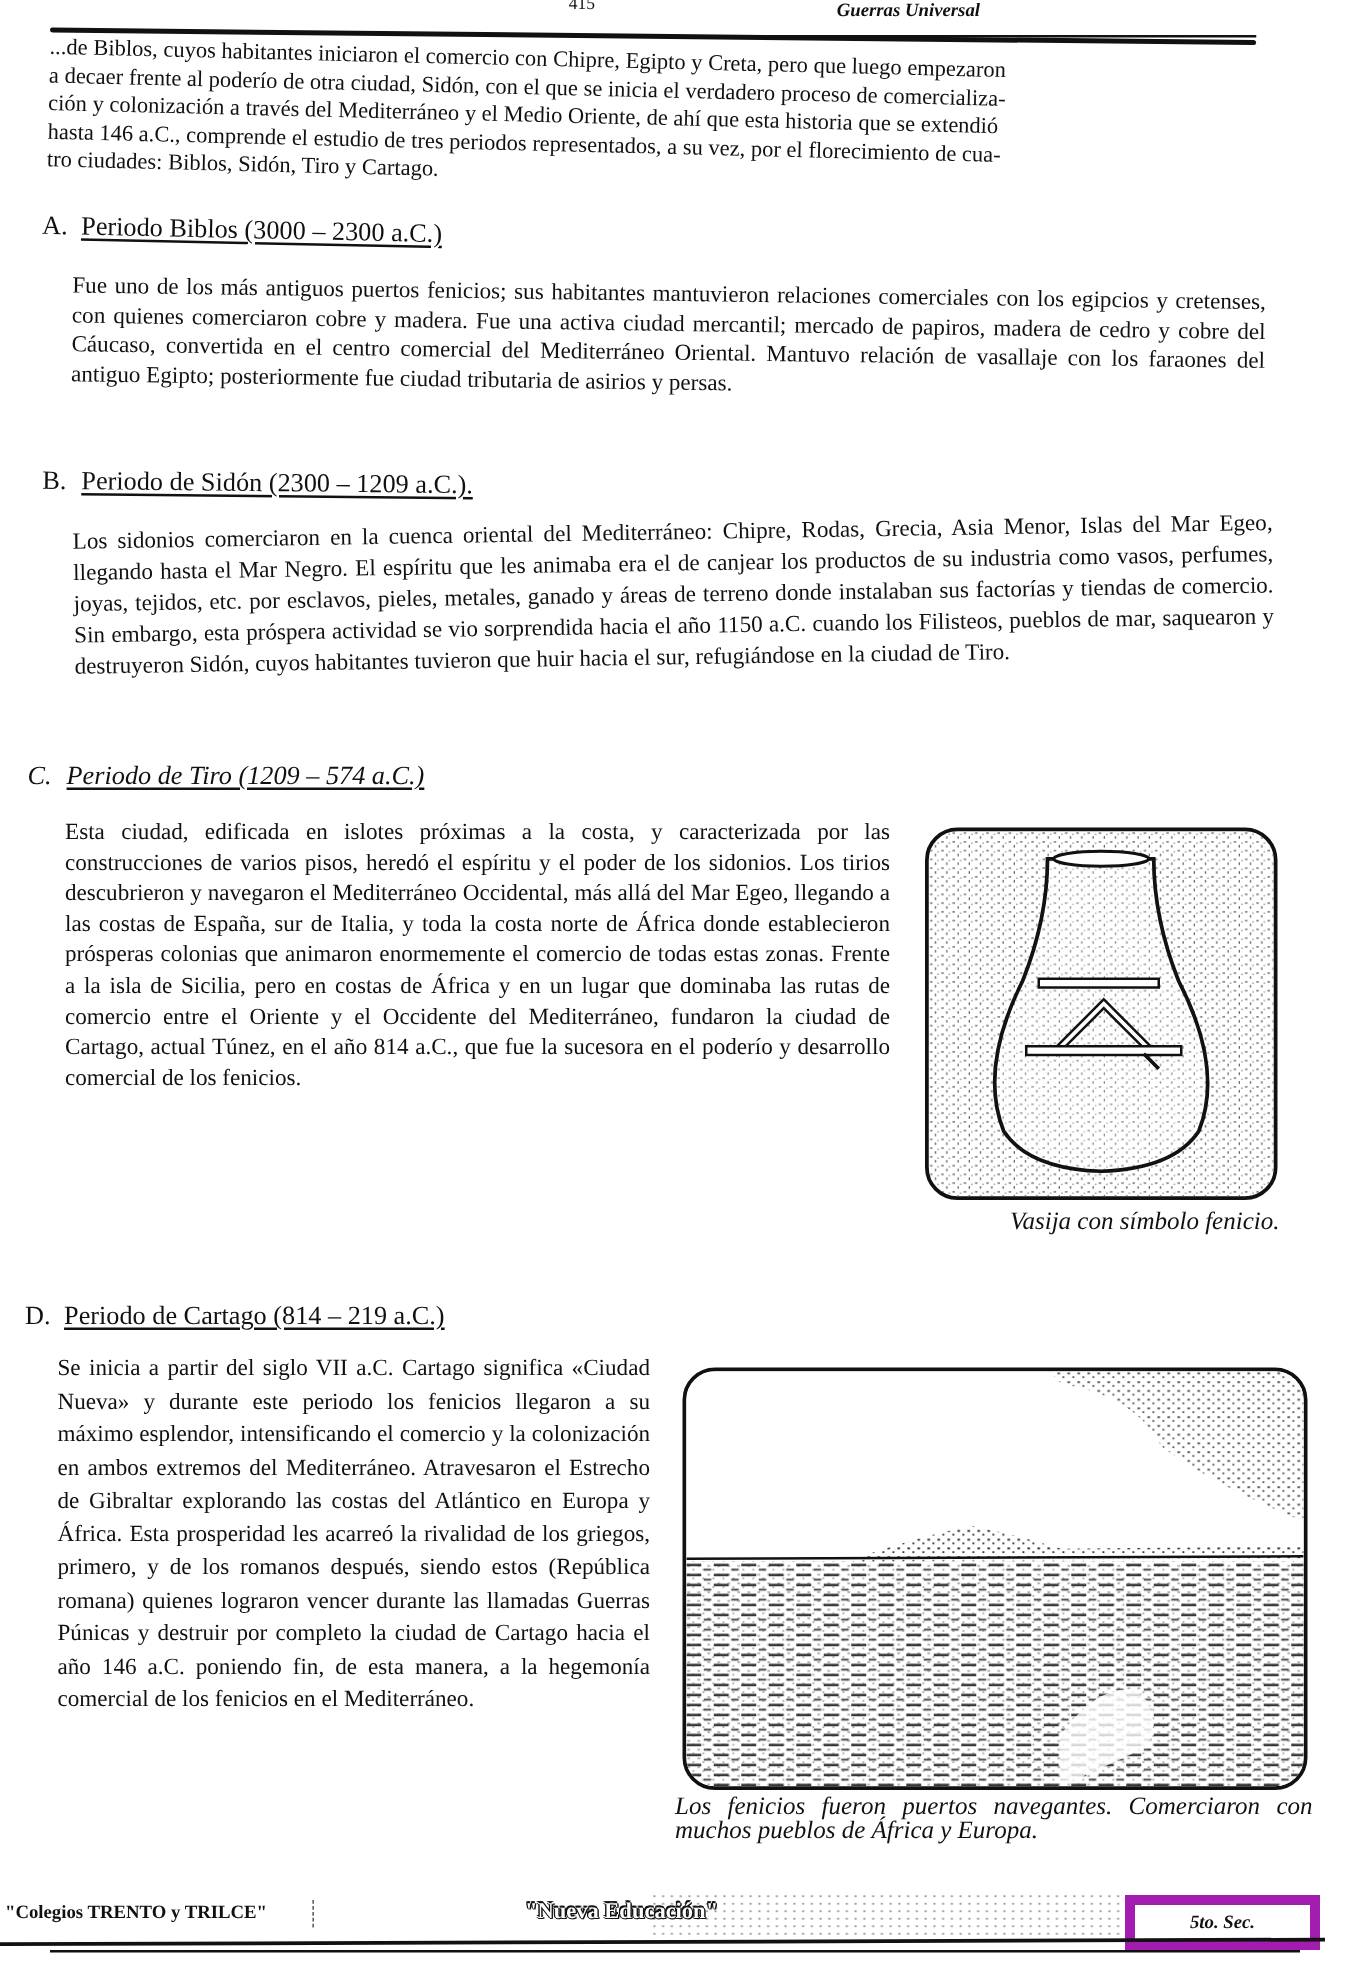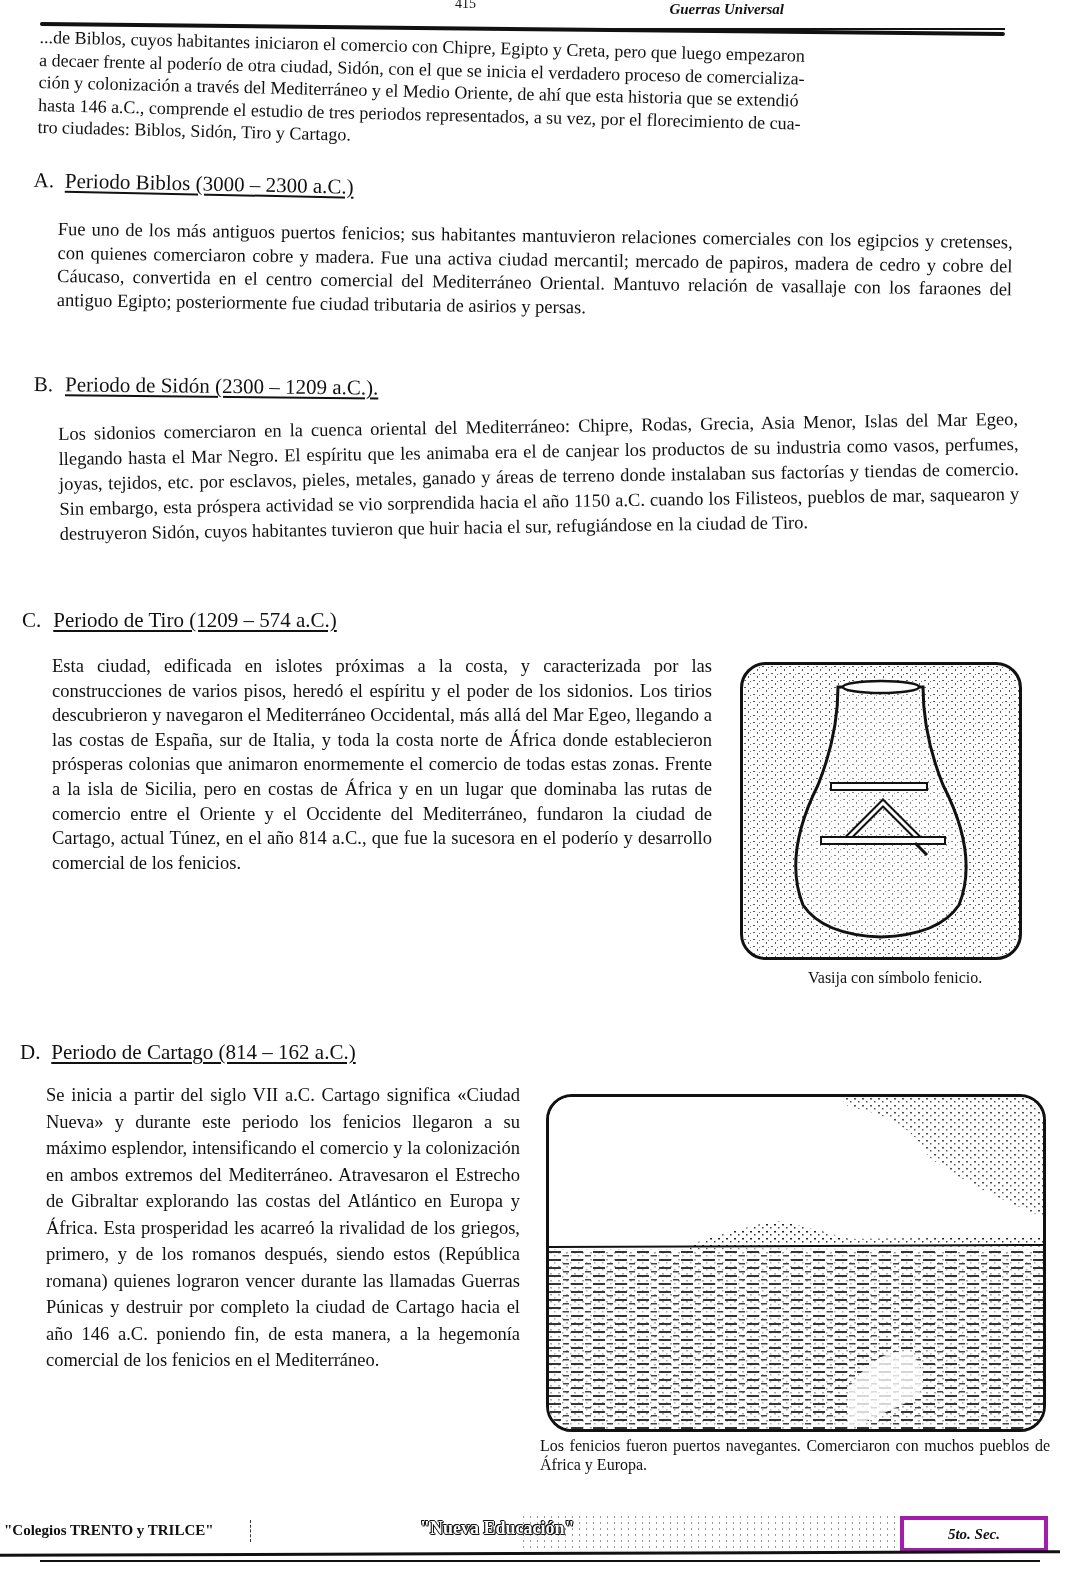--- a/index.html
+++ b/index.html
@@ -21,33 +21,33 @@
           text-align: justify; }
   .para.tilt { transform: rotate(1.4deg); transform-origin: left top; }
   .para.tilt2 { transform: rotate(0.8deg); transform-origin: left top; }
 
   .sec-head { position: absolute; font-family: "Liberation Serif", serif; font-size: 21px; white-space: nowrap; }
   .sec-head .letter { display: inline-block; width: 26px; }
   .sec-head .title { text-decoration: underline; text-underline-offset: 3px; }
 
   
   .fig-frame { position: absolute; border: 3px solid #111; border-radius: 26px; background: #fff; overflow: hidden; }
-  .caption { position: absolute; font-family: "Liberation Serif", serif; font-size: 16px; line-height: 19px;
-             text-align: justify; }
+  .caption { position: absolute; font-family: "Liberation Serif", serif; font-size: 20px; line-height: 19px;
+             text-align: justify; font-style: italic; }
 
   
   .ftr { position: absolute; left: 0; top: 1508px; width: 1080px; height: 70px; }
   .ftr-school { position: absolute; left: 4px; top: 14px; font-size: 15px; font-weight: bold;
                 font-family: "Liberation Serif", serif; }
   .ftr-sep { position: absolute; left: 250px; top: 12px; width: 1px; height: 22px;
              border-left: 1px dashed #333; }
   .ftr-brand { position: absolute; left: 420px; top: 10px; font-size: 18px; font-weight: bold;
                font-family: "Liberation Serif", serif; color: #fff;
                text-shadow: 1px 0 #111, -1px 0 #111, 0 1px #111, 0 -1px #111, 1px 1px #111, -1px -1px #111; }
-  .ftr-grade { position: absolute; left: 900px; top: 8px; width: 140px; height: 28px; border: 4px solid #a21caf;
+  .ftr-grade { position: absolute; left: 900px; top: 8px; width: 140px; height: 28px; border: 8px solid #a21caf;
                display: flex; align-items: center; justify-content: center; font-style: italic; font-weight: bold;
                font-size: 15px; font-family: "Liberation Serif", serif; }
   .ftr-rule { position: absolute; left: 0; top: 44px; width: 1060px; height: 3px; background: #111;
               transform: rotate(-0.2deg); }
   .ftr-rule2 { position: absolute; left: 40px; top: 52px; width: 1000px; height: 2px; background: #111; }
   .ftr-texture { position: absolute; left: 520px; top: 6px; width: 380px; height: 36px;
                  background-image: radial-gradient(#333 0.8px, transparent 1px); background-size: 7px 6px; opacity: .5; }
 </style>
 </head>
 <body>
@@ -74,21 +74,21 @@
     <span class="title">Periodo Biblos (3000 – 2300 a.C.)</span>
   </div>
   <div class="para tilt2" style="left:58px; top:218px; width:955px;">Fue uno de los más antiguos puertos fenicios; sus habitantes mantuvieron relaciones comerciales con los egipcios y cretenses, con quienes comerciaron cobre y madera. Fue una activa ciudad mercantil; mercado de papiros, madera de cedro y cobre del Cáucaso, convertida en el centro comercial del Mediterráneo Oriental. Mantuvo relación de vasallaje con los faraones del antiguo Egipto; posteriormente fue ciudad tributaria de asirios y persas.</div>
 
   <div class="sec-head" style="left:34px; top:372px; transform:rotate(0.6deg); transform-origin:left top;">
     <span class="letter">B.</span>
     <span class="title">Periodo de Sidón (2300 – 1209 a.C.).</span>
   </div>
   <div class="para" style="left:58px; top:422px; width:960px; transform:rotate(-0.9deg); transform-origin:left top; line-height:25px;">Los sidonios comerciaron en la cuenca oriental del Mediterráneo: Chipre, Rodas, Grecia, Asia Menor, Islas del Mar Egeo, llegando hasta el Mar Negro. El espíritu que les animaba era el de canjear los productos de su industria como vasos, perfumes, joyas, tejidos, etc. por esclavos, pieles, metales, ganado y áreas de terreno donde instalaban sus factorías y tiendas de comercio. Sin embargo, esta próspera actividad se vio sorprendida hacia el año 1150 a.C. cuando los Filisteos, pueblos de mar, saquearon y destruyeron Sidón, cuyos habitantes tuvieron que huir hacia el sur, refugiándose en la ciudad de Tiro.</div>
 
-  <div class="sec-head" style="left:22px; top:608px;">
+  <div class="sec-head" style="left:22px; top:608px;font-style:italic;">
     <span class="letter">C.</span>
     <span class="title">Periodo de Tiro (1209 – 574 a.C.)</span>
   </div>
   <div class="para" style="left:52px; top:654px; width:660px; line-height:24.6px;">Esta ciudad, edificada en islotes próximas a la costa, y caracterizada por las construcciones de varios pisos, heredó el espíritu y el poder de los sidonios. Los tirios descubrieron y navegaron el Mediterráneo Occidental, más allá del Mar Egeo, llegando a las costas de España, sur de Italia, y toda la costa norte de África donde establecieron prósperas colonias que animaron enormemente el comercio de todas estas zonas. Frente a la isla de Sicilia, pero en costas de África y en un lugar que dominaba las rutas de comercio entre el Oriente y el Occidente del Mediterráneo, fundaron la ciudad de Cartago, actual Túnez, en el año 814 a.C., que fue la sucesora en el poderío y desarrollo comercial de los fenicios.</div>
 
   <div class="fig-frame" style="left:740px; top:662px; width:276px; height:292px;">
     <svg width="276" height="292" viewBox="0 0 276 292">
       <defs>
         <pattern id="stip" width="9" height="7" patternUnits="userSpaceOnUse">
           <rect x="1" y="1" width="2" height="1" fill="#222"></rect>
@@ -104,21 +104,21 @@
       <path d="M100 178 L140 138 L180 178" fill="none" stroke="#111" stroke-width="7"></path>
       <path d="M100 178 L140 138 L180 178" fill="none" stroke="#fff" stroke-width="3"></path>
       <rect x="78" y="172" width="124" height="7" fill="#fff" stroke="#111" stroke-width="2"></rect>
       <line x1="172" y1="178" x2="184" y2="190" stroke="#111" stroke-width="3"></line>
     </svg>
   </div>
   <div class="caption" style="left:808px; top:968px; width:220px; text-align:left;">Vasija con símbolo fenicio.</div>
 
   <div class="sec-head" style="left:20px; top:1040px;">
     <span class="letter">D.</span>
-    <span class="title">Periodo de Cartago (814 – 162 a.C.)</span>
+    <span class="title">Periodo de Cartago (814 – 219 a.C.)</span>
   </div>
   <div class="para" style="left:46px; top:1082px; width:474px; line-height:26.5px;">Se inicia a partir del siglo VII a.C. Cartago significa «Ciudad Nueva» y durante este periodo los fenicios llegaron a su máximo esplendor, intensificando el comercio y la colonización en ambos extremos del Mediterráneo. Atravesaron el Estrecho de Gibraltar explorando las costas del Atlántico en Europa y África. Esta prosperidad les acarreó la rivalidad de los griegos, primero, y de los romanos después, siendo estos (República romana) quienes lograron vencer durante las llamadas Guerras Púnicas y destruir por completo la ciudad de Cartago hacia el año 146 a.C. poniendo fin, de esta manera, a la hegemonía comercial de los fenicios en el Mediterráneo.</div>
 
   <div class="fig-frame" style="left:546px; top:1094px; width:494px; height:332px;">
     <svg width="494" height="332" viewBox="0 0 494 332">
       <defs>
         <pattern id="waves" width="22" height="8" patternUnits="userSpaceOnUse">
           <rect x="0" y="2" width="12" height="2" fill="#111"></rect>
           <rect x="14" y="6" width="6" height="1.5" fill="#222"></rect>
         </pattern>

